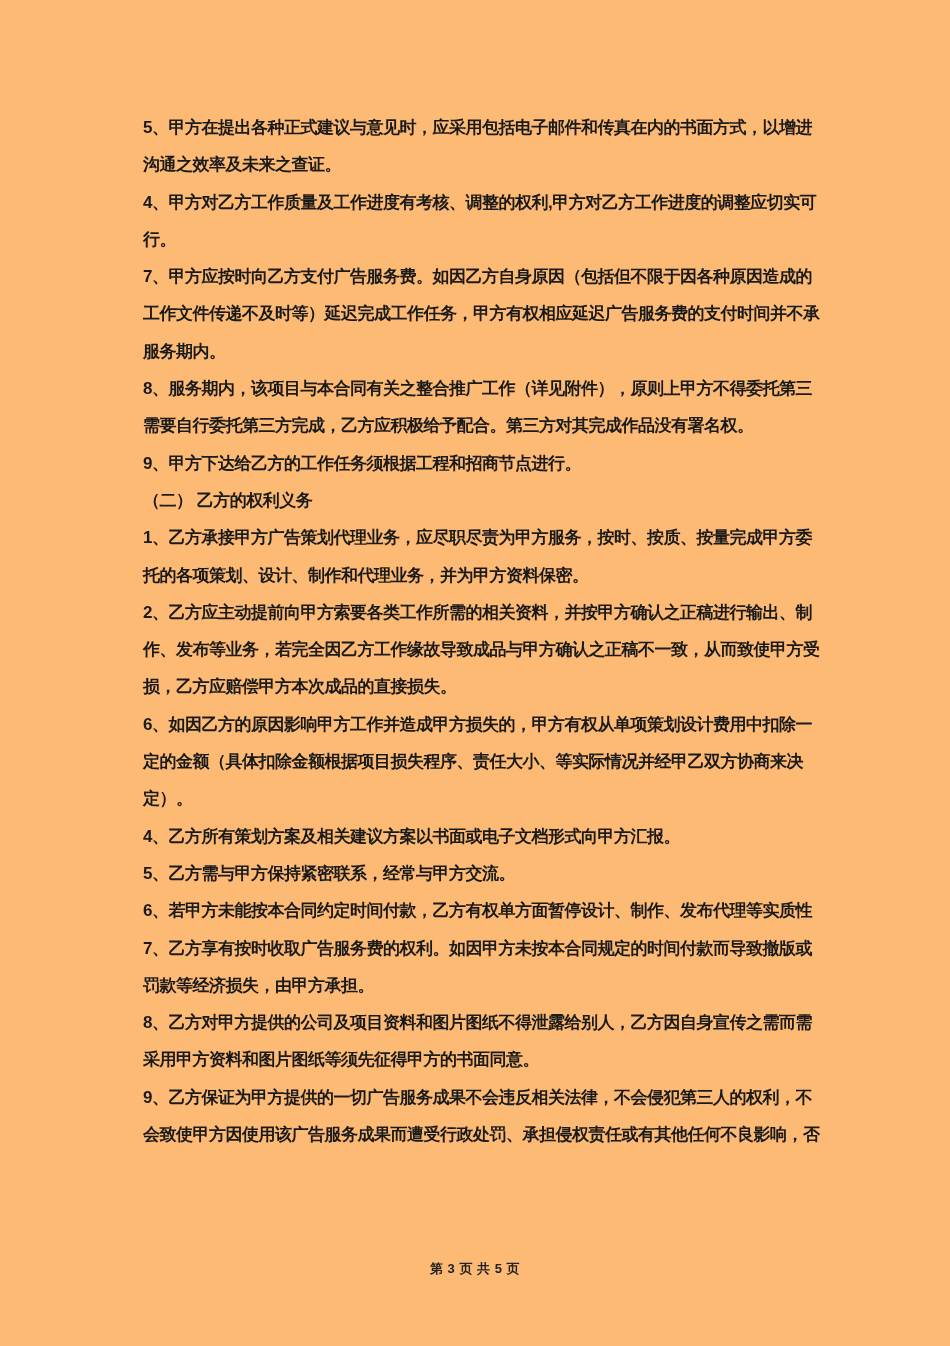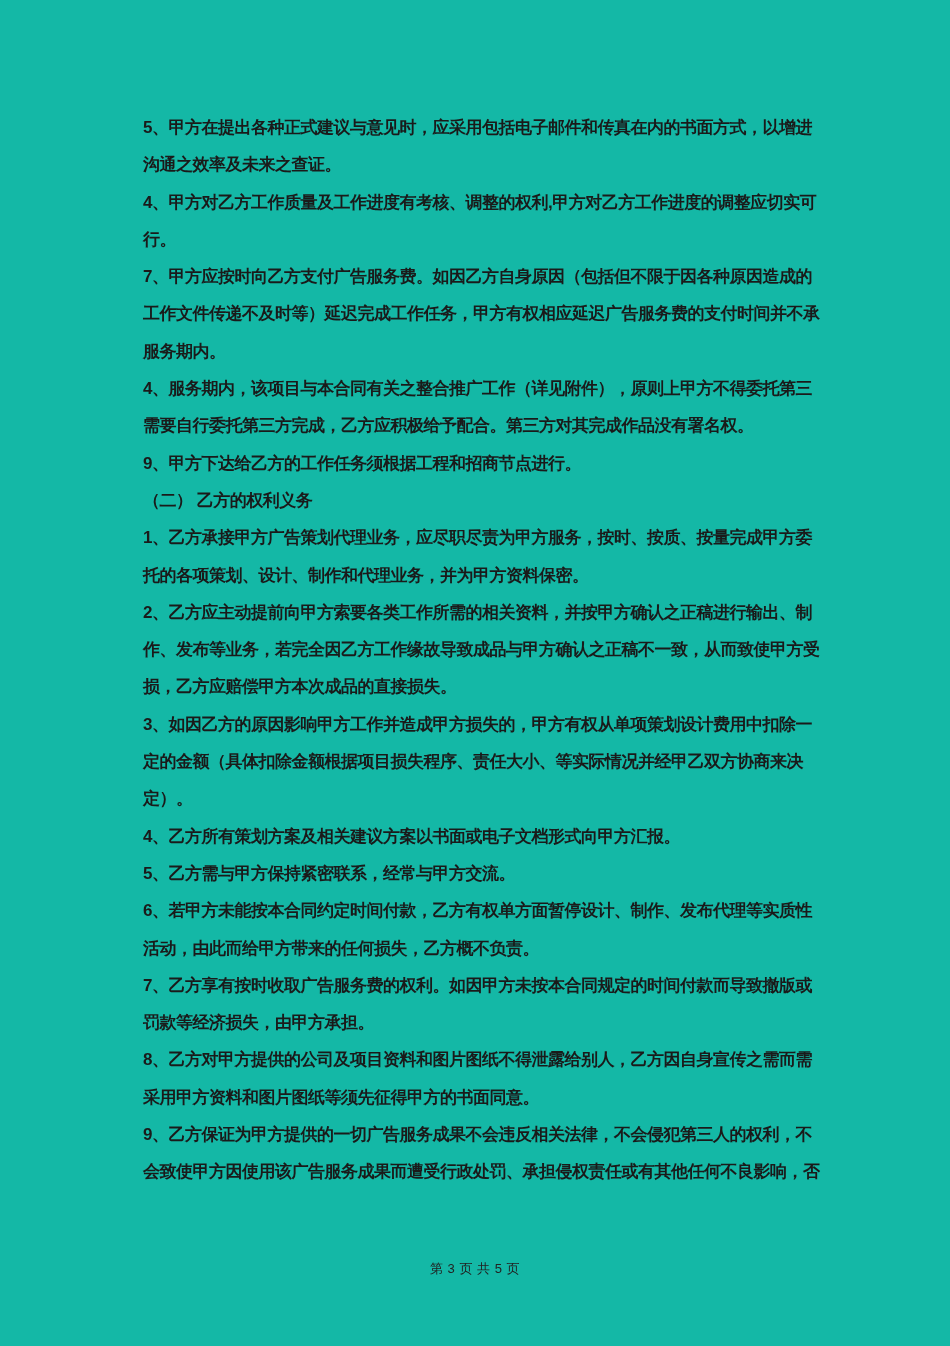--- a/index.html
+++ b/index.html
@@ -10,21 +10,21 @@
     width: 950px;
     height: 1346px;
     position: relative;
     background: #ffffff;
     overflow: hidden;
     font-family: "Liberation Sans", sans-serif;
   }
   .doc-page {
     position: absolute;
     inset: 0;
-    background: #14b8a6;
+    background: #fdba74;
   }
   .doc-body {
     position: absolute;
     left: 143px;
     top: 109px;
     width: 712px;
   }
   .line {
     height: 37.3px;
     line-height: 37.3px;
@@ -35,53 +35,52 @@
     white-space: pre;
     overflow: visible;
   }
   .page-footer {
     position: absolute;
     left: 0;
     top: 1260px;
     width: 950px;
     text-align: center;
     font-size: 13px;
-    font-weight: 400;
+    font-weight: 700;
     color: #222222;
     letter-spacing: 0.5px;
   }
 </style>
 </head>
 <body>
 
 <div class="doc-page">
   <div class="doc-body">
     <div class="line">5、甲方在提出各种正式建议与意见时，应采用包括电子邮件和传真在内的书面方式，以增进</div>
     <div class="line">沟通之效率及未来之查证。</div>
     <div class="line">4、甲方对乙方工作质量及工作进度有考核、调整的权利,甲方对乙方工作进度的调整应切实可</div>
     <div class="line">行。</div>
     <div class="line">7、甲方应按时向乙方支付广告服务费。如因乙方自身原因（包括但不限于因各种原因造成的</div>
     <div class="line">工作文件传递不及时等）延迟完成工作任务，甲方有权相应延迟广告服务费的支付时间并不承</div>
     <div class="line">服务期内。</div>
-    <div class="line">4、服务期内，该项目与本合同有关之整合推广工作（详见附件），原则上甲方不得委托第三</div>
+    <div class="line">8、服务期内，该项目与本合同有关之整合推广工作（详见附件），原则上甲方不得委托第三</div>
     <div class="line">需要自行委托第三方完成，乙方应积极给予配合。第三方对其完成作品没有署名权。</div>
     <div class="line">9、甲方下达给乙方的工作任务须根据工程和招商节点进行。</div>
     <div class="line">（二） 乙方的权利义务</div>
     <div class="line">1、乙方承接甲方广告策划代理业务，应尽职尽责为甲方服务，按时、按质、按量完成甲方委</div>
     <div class="line">托的各项策划、设计、制作和代理业务，并为甲方资料保密。</div>
     <div class="line">2、乙方应主动提前向甲方索要各类工作所需的相关资料，并按甲方确认之正稿进行输出、制</div>
     <div class="line">作、发布等业务，若完全因乙方工作缘故导致成品与甲方确认之正稿不一致，从而致使甲方受</div>
     <div class="line">损，乙方应赔偿甲方本次成品的直接损失。</div>
-    <div class="line">3、如因乙方的原因影响甲方工作并造成甲方损失的，甲方有权从单项策划设计费用中扣除一</div>
+    <div class="line">6、如因乙方的原因影响甲方工作并造成甲方损失的，甲方有权从单项策划设计费用中扣除一</div>
     <div class="line">定的金额（具体扣除金额根据项目损失程序、责任大小、等实际情况并经甲乙双方协商来决</div>
     <div class="line">定）。</div>
     <div class="line">4、乙方所有策划方案及相关建议方案以书面或电子文档形式向甲方汇报。</div>
     <div class="line">5、乙方需与甲方保持紧密联系，经常与甲方交流。</div>
     <div class="line">6、若甲方未能按本合同约定时间付款，乙方有权单方面暂停设计、制作、发布代理等实质性</div>
-    <div class="line">活动，由此而给甲方带来的任何损失，乙方概不负责。</div>
     <div class="line">7、乙方享有按时收取广告服务费的权利。如因甲方未按本合同规定的时间付款而导致撤版或</div>
     <div class="line">罚款等经济损失，由甲方承担。</div>
     <div class="line">8、乙方对甲方提供的公司及项目资料和图片图纸不得泄露给别人，乙方因自身宣传之需而需</div>
     <div class="line">采用甲方资料和图片图纸等须先征得甲方的书面同意。</div>
     <div class="line">9、乙方保证为甲方提供的一切广告服务成果不会违反相关法律，不会侵犯第三人的权利，不</div>
     <div class="line">会致使甲方因使用该广告服务成果而遭受行政处罚、承担侵权责任或有其他任何不良影响，否</div>
   </div>
   <div class="page-footer">
     <span>第 3 页 共 5 页</span>
   </div>

